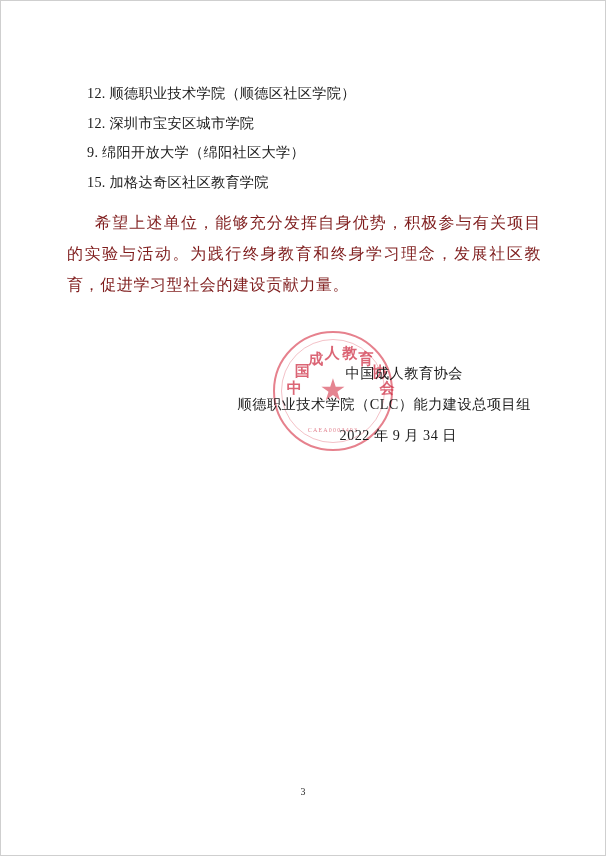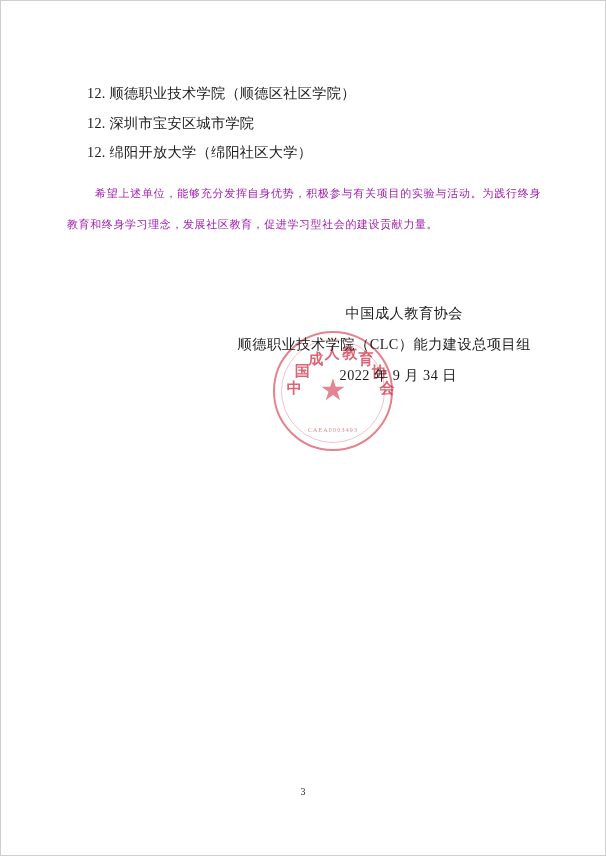--- a/index.html
+++ b/index.html
@@ -39,22 +39,22 @@
     font-family: "Liberation Serif", serif;
     font-size: 14.2px;
     color: #1b1b1b;
     line-height: 29.5px;
     letter-spacing: 0.3px;
     padding-left: 20px;
     white-space: nowrap;
   }
   .paragraph {
     font-family: "Liberation Serif", serif;
-    font-size: 11px;
-    color: #a21caf;
+    font-size: 16px;
+    color: #7f1d1d;
     line-height: 31px;
     letter-spacing: 0.6px;
     text-align: justify;
     margin: 10px 0 0 0;
     text-indent: 28px;
   }
   .signature-block {
     margin-top: 58px;
     padding-right: 10px;
     text-align: right;
@@ -139,21 +139,22 @@
 </head>
 <body>
 
 <div id="page">
 
   <div class="content">
 
     <div class="list">
       <div class="list-item">12. 顺德职业技术学院（顺德区社区学院）</div>
       <div class="list-item">12. 深圳市宝安区城市学院</div>
-      <div class="list-item">12. 绵阳开放大学（绵阳社区大学）</div>
+      <div class="list-item">9. 绵阳开放大学（绵阳社区大学）</div>
+      <div class="list-item">15. 加格达奇区社区教育学院</div>
     </div>
 
     <p class="paragraph">希望上述单位，能够充分发挥自身优势，积极参与有关项目的实验与活动。为践行终身教育和终身学习理念，发展社区教育，促进学习型社会的建设贡献力量。</p>
 
     <div class="signature-block">
       <div class="sig-line org">中国成人教育协会</div>
       <div class="sig-line">顺德职业技术学院（CLC）能力建设总项目组</div>
       <div class="sig-line date">2022 年 9 月 34 日</div>
     </div>
 

